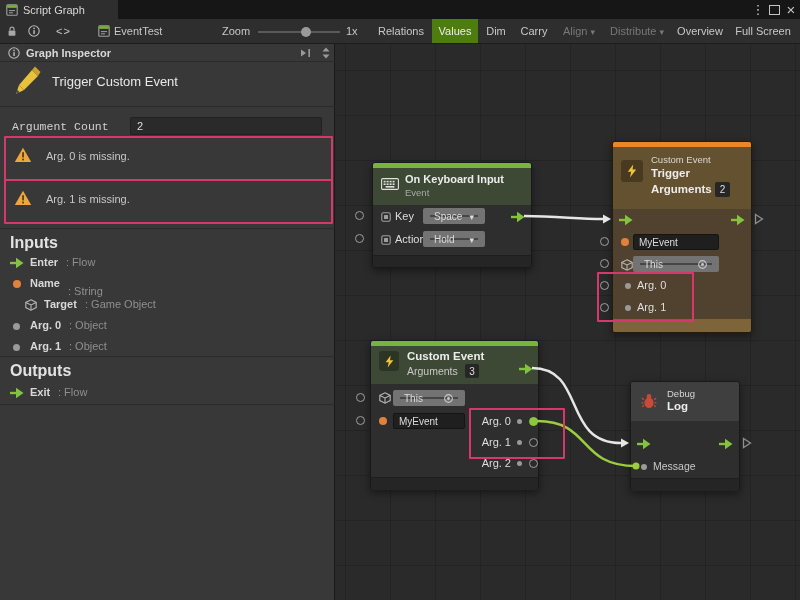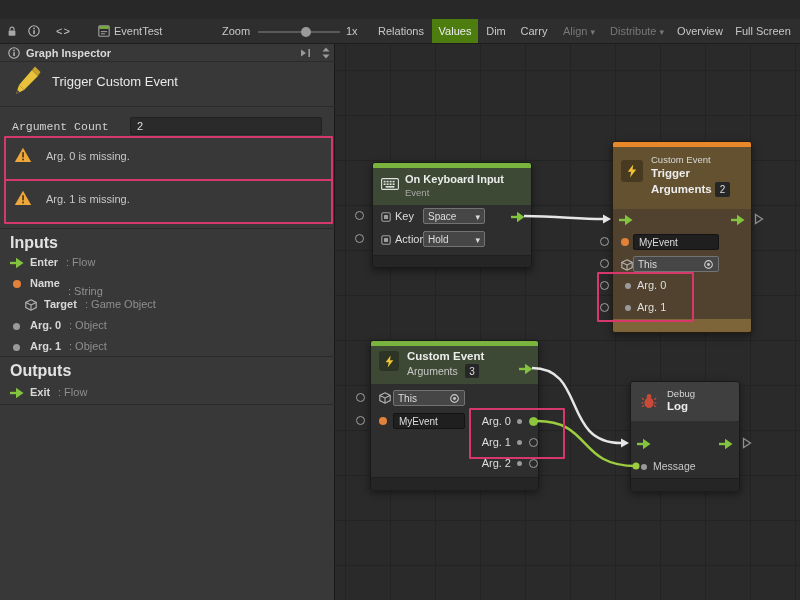--- a/index.html
+++ b/index.html
@@ -39,21 +39,21 @@
   .canvas{left:335px;top:44px;width:465px;height:556px;background-color:#2a2a2a;
     background-image:linear-gradient(#232323 1px,transparent 1px),linear-gradient(90deg,#232323 1px,transparent 1px);
     background-size:45px 45px;background-position:10px 26px;}
   .node{position:absolute;border:1px solid #191919;border-radius:3px;background:#2e2e2e;box-shadow:0 3px 9px rgba(0,0,0,.45);}
   .ntitle{font-size:11px;font-weight:bold;color:#ececec;white-space:nowrap;}
   .nsub{font-size:9.5px;color:#a8a8a8;white-space:nowrap;}
   .nsuper{font-size:9.5px;color:#d8d8d8;white-space:nowrap;}
   .nlabel{font-size:11px;color:#dedede;white-space:nowrap;}
   .nsmall{font-size:10.5px;color:#c8c8c8;white-space:nowrap;}
   .badge{background:#262626;border-radius:2px;font-size:10px;color:#ddd;display:flex;align-items:center;justify-content:center;}
-  .dd{background:#464646;border:1px solid #737373;border-radius:2px;color:#ddd;font-size:10px;display:flex;align-items:center;justify-content:space-between;padding:0 4px;height:16px;box-sizing:border-box;}
+  .dd{background:#464646;border:7px solid #737373;border-radius:2px;color:#ddd;font-size:10px;display:flex;align-items:center;justify-content:space-between;padding:0 4px;height:16px;box-sizing:border-box;}
   .inbox{background:#1f1f1f;border:1px solid #141414;border-radius:2px;color:#ddd;font-size:10px;display:flex;align-items:center;padding:0 5px;height:16px;box-sizing:border-box;}
   .port{position:absolute;width:9px;height:9px;border-radius:50%;border:1.5px solid #9f9f9f;background:#2a2a2a;box-sizing:border-box;}
   .port.green{background:#8cc63f;border-color:#8cc63f;}
   .gdot{border-radius:50%;background:#9a9a9a;}
   .odot{border-radius:50%;background:#e2823a;}
   .iconbox{background:rgba(0,0,0,.28);border-radius:3px;display:flex;align-items:center;justify-content:center;}
   .annot{border:2px solid #d6386b;border-radius:1px;pointer-events:none;}
   .cables{pointer-events:none;}
 </style>
 </head>
@@ -141,20 +141,33 @@
       </symbol>
     <symbol id="i-keycap" viewBox="0 0 10 10">
         <rect x="0.8" y="0.8" width="8.4" height="8.4" rx="1.4" fill="none" stroke="#9f9f9f" stroke-width="1.1"></rect>
         <rect x="3" y="3" width="4" height="4" rx="0.6" fill="#9f9f9f"></rect>
       </symbol>
   </defs>
 </svg>
 
 <div class="stage">
 
+  <div class="abs tabbar">
+    <div class="abs tab">
+      <svg width="12" height="12">
+          <use href="#i-graph"></use>
+        </svg>
+      <span>Script Graph</span>
+    </div>
+    <div class="abs winbtn icon-more" style="left:750px;width:16px;"></div>
+    <div class="abs winbtn" style="left:766px;width:16px;">
+        <div class="maxbox"></div>
+      </div>
+    <div class="abs winbtn icon-close" style="left:783px;width:16px;"></div>
+  </div>
 
   <div class="abs toolbar">
     <svg class="abs" style="left:6px;top:6px" width="12" height="12">
         <use href="#i-lock"></use>
       </svg>
     <svg class="abs" style="left:28px;top:6px" width="12" height="12">
         <use href="#i-info"></use>
       </svg>
     <span class="abs tbtxt" style="left:56px;letter-spacing:1px;">&lt;&gt;</span>
     <svg class="abs" style="left:98px;top:6px" width="12" height="12">

